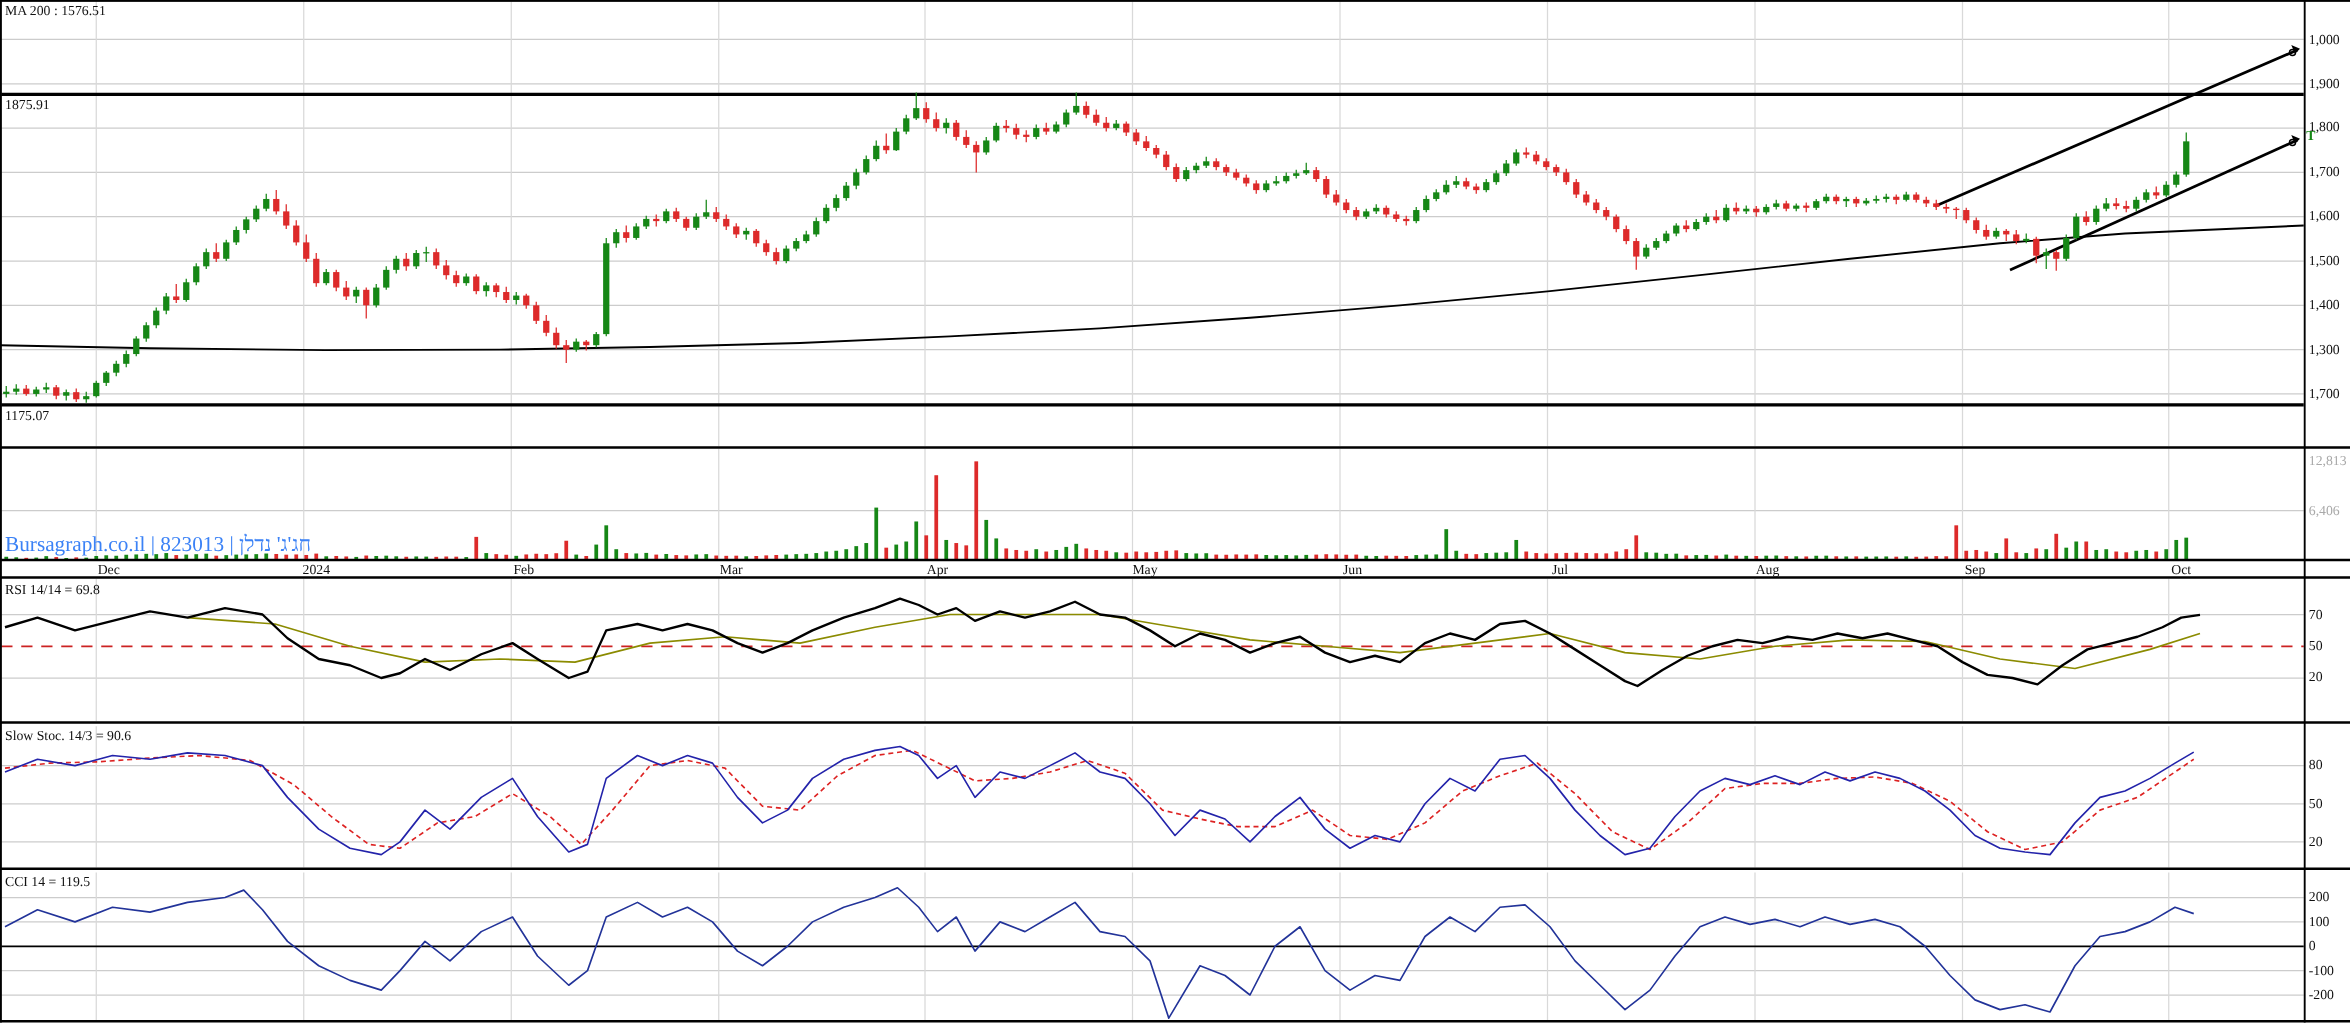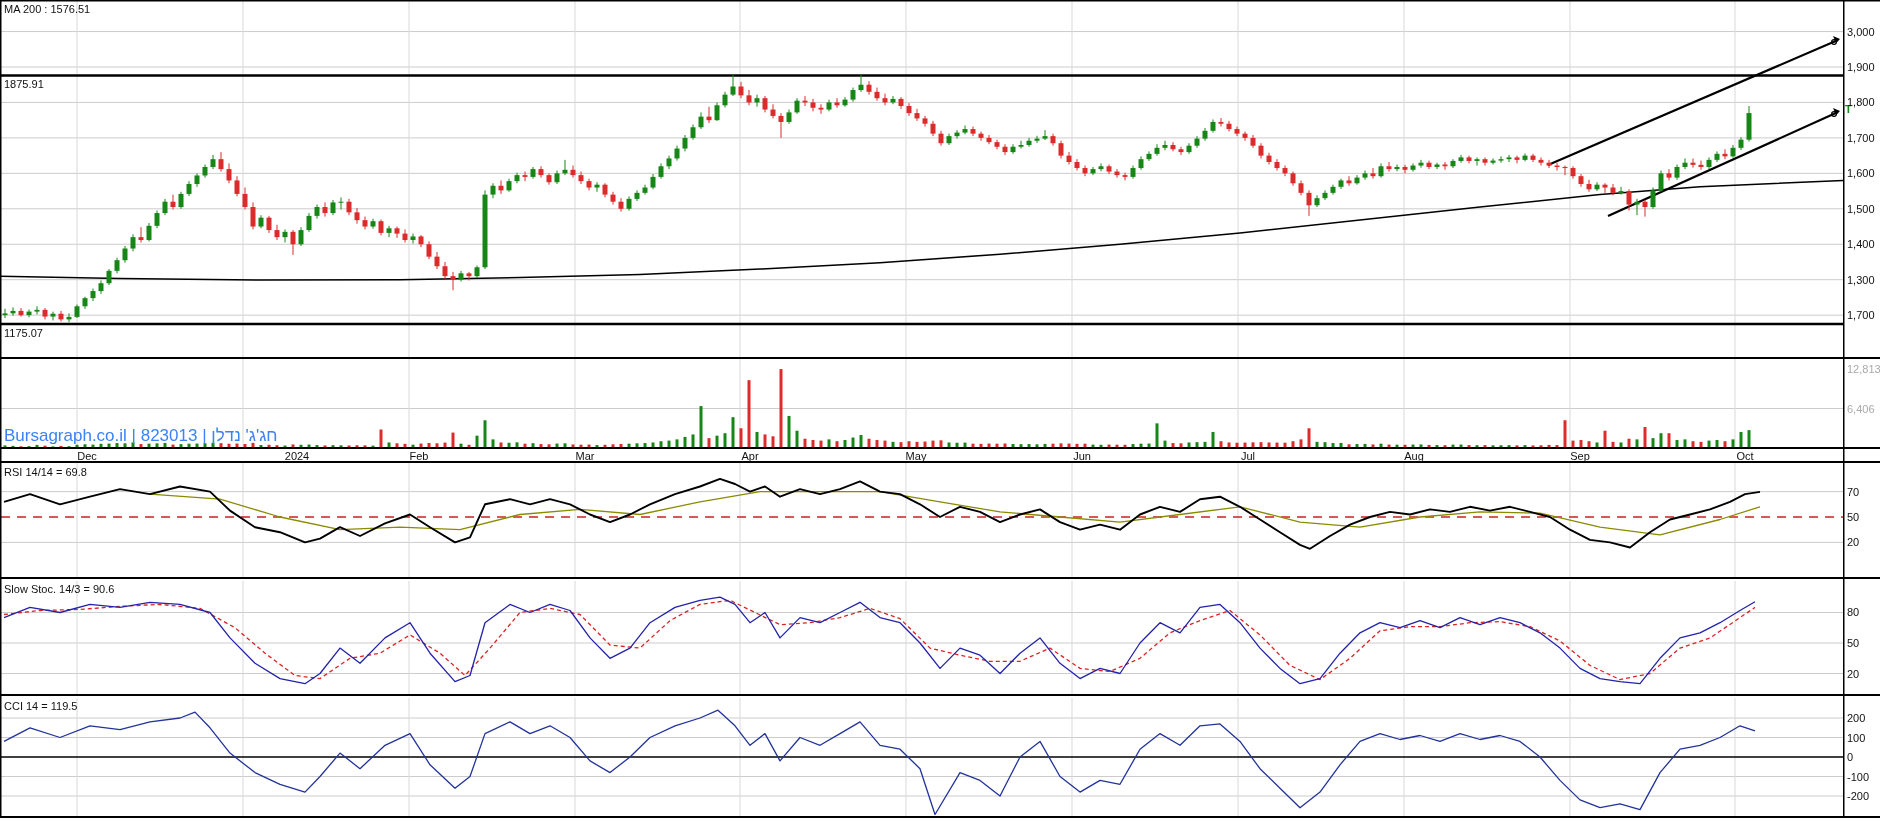--- a/index.html
+++ b/index.html
@@ -1,17 +1,17 @@
 <!DOCTYPE html>
 <html><head>
 <meta charset="utf-8">
 <style>
   html,body{margin:0;padding:0;background:#fff;}
   #app{position:relative;width:1880px;height:821px;background:#fff;overflow:hidden;
-       font-family:Liberation Sans, sans-serif;}
+       font-family:Liberation Serif, serif;}
   svg{position:absolute;left:0;top:0;}
   .lbl{position:absolute;font-size:11px;color:#111;white-space:nowrap;line-height:13px;}
   .lbl-watermark{font-size:17px;color:#3b82f6;}
   .axis-lbl{position:absolute;font-size:11px;color:#111;white-space:nowrap;line-height:12px;}
   .axis-lbl.vol{color:#a9a9a9;}
   .month-lbl{position:absolute;font-size:11px;color:#111;transform:translateX(-50%);line-height:12px;}
   .marker{position:absolute;font-size:11px;font-weight:bold;color:#168716;line-height:11px;}
 </style>
 </head>
 <body>
@@ -781,33 +781,33 @@
   <div class="lbl" style="left:4px;top:78px;">1875.91</div>
   <div class="lbl" style="left:4px;top:327px;">1175.07</div>
   <div class="lbl lbl-watermark" style="left:4px;top:429px;">Bursagraph.co.il | 823013 | חג'ג' נדלן</div>
   <div class="lbl" style="left:4px;top:466px;">RSI 14/14 = 69.8</div>
   <div class="lbl" style="left:4px;top:583px;">Slow Stoc. 14/3 = 90.6</div>
   <div class="lbl" style="left:4px;top:700px;">CCI 14 = 119.5</div>
   <div class="marker" style="left:1845px;top:104px;">T</div>
 
   <div id="xlabels">
       <div class="month-lbl" style="left: 87px; top: 450px;">Dec</div>
-      <div class="month-lbl" style="left: 253px; top: 450px; margin-left: 44px;">2024</div>
+      <div class="month-lbl" style="left: 253px; top: 450px;">2024</div>
       <div class="month-lbl" style="left: 419px; top: 450px;">Feb</div>
       <div class="month-lbl" style="left: 585px; top: 450px;">Mar</div>
       <div class="month-lbl" style="left: 750px; top: 450px;">Apr</div>
       <div class="month-lbl" style="left: 916px; top: 450px;">May</div>
       <div class="month-lbl" style="left: 1082px; top: 450px;">Jun</div>
       <div class="month-lbl" style="left: 1248px; top: 450px;">Jul</div>
       <div class="month-lbl" style="left: 1414px; top: 450px; text-align: right;">Aug</div>
       <div class="month-lbl" style="left: 1580px; top: 450px;">Sep</div>
       <div class="month-lbl" style="left: 1745px; top: 450px;">Oct</div>
     </div>
   <div id="yaxes">
-      <div class="axis-lbl" style="left: 1847px; top: 25.55px;">3,000</div>
+      <div class="axis-lbl" style="left: 1847px; top: 25.55px;">1,000</div>
       <div class="axis-lbl" style="left: 1847px; top: 61px;">1,900</div>
       <div class="axis-lbl" style="left: 1847px; top: 96.45px;">1,800</div>
       <div class="axis-lbl" style="left: 1847px; top: 131.9px;">1,700</div>
       <div class="axis-lbl" style="left: 1847px; top: 167.35px;">1,600</div>
       <div class="axis-lbl" style="left: 1847px; top: 202.8px;">1,500</div>
       <div class="axis-lbl" style="left: 1847px; top: 238.25px;">1,400</div>
       <div class="axis-lbl" style="left: 1847px; top: 273.7px;">1,300</div>
       <div class="axis-lbl" style="left: 1847px; top: 309.15px;">1,700</div>
       <div class="axis-lbl vol" style="left: 1847px; top: 363px;">12,813</div>
       <div class="axis-lbl vol" style="left: 1847px; top: 402.503px;">6,406</div>

